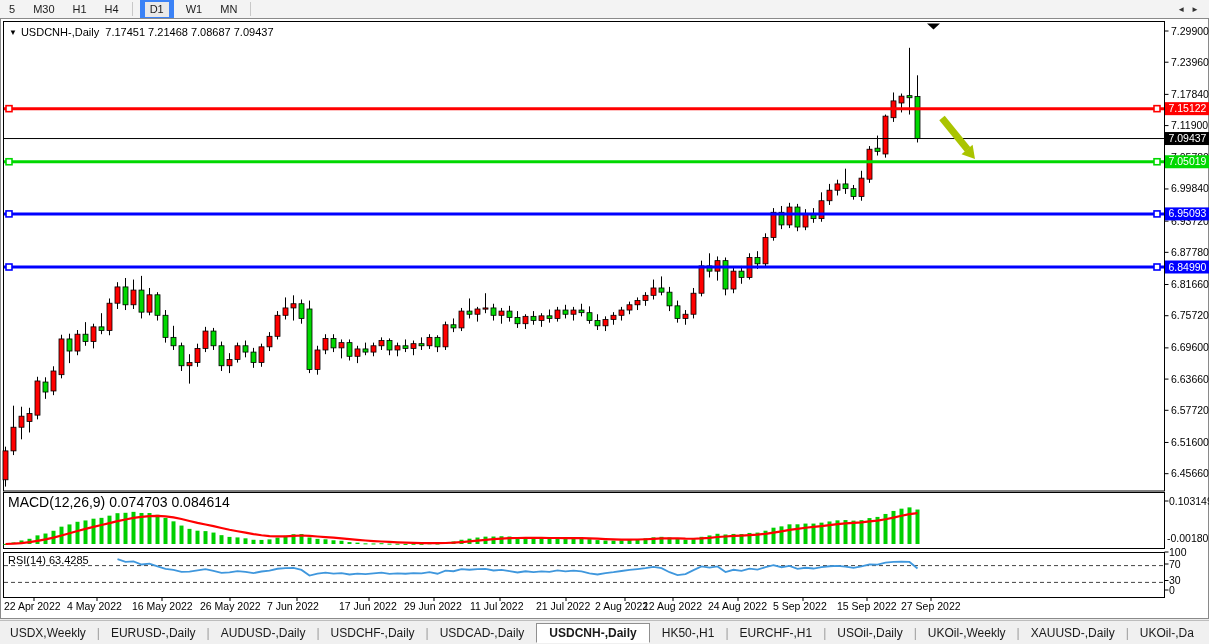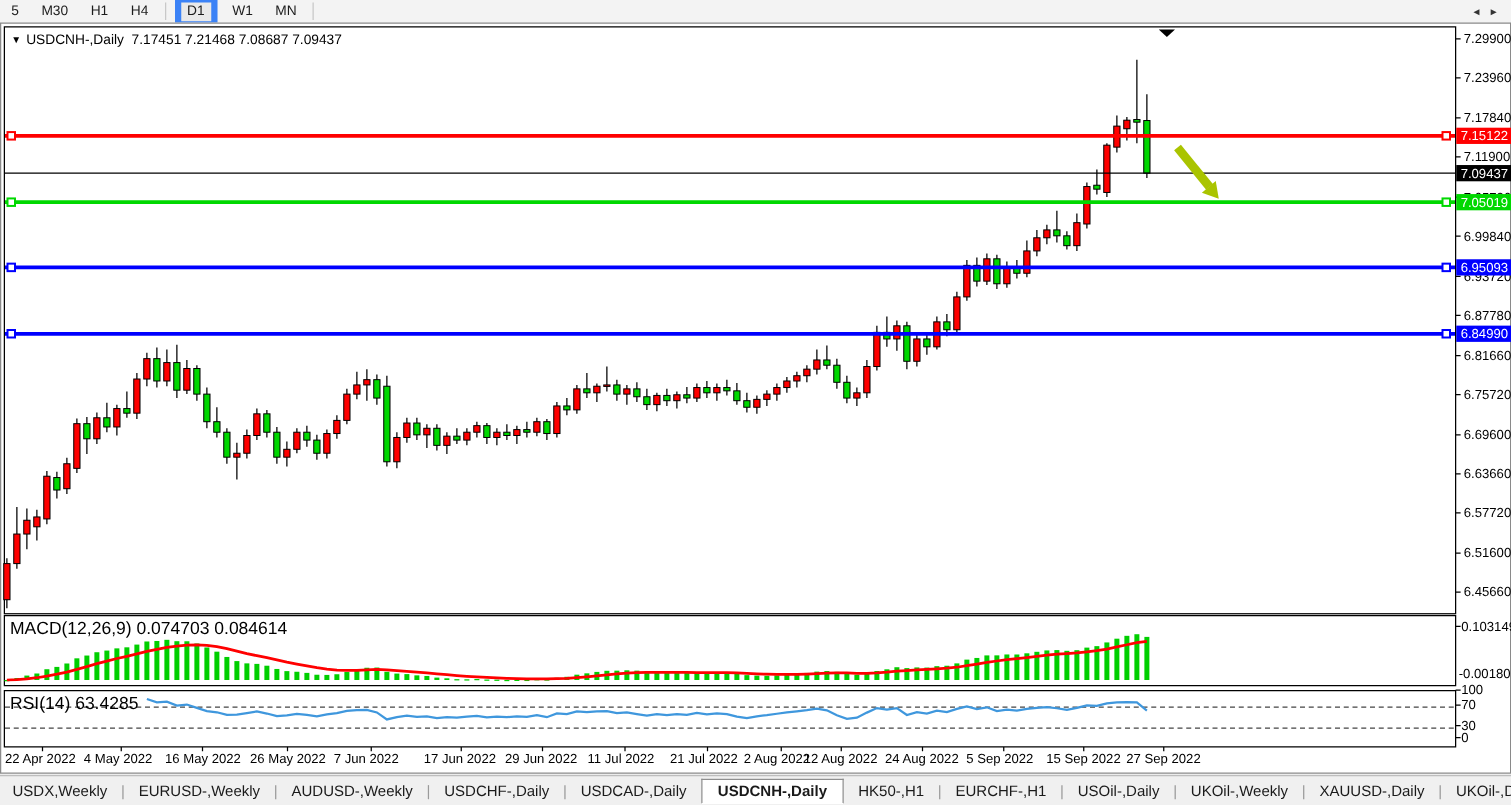--- a/index.html
+++ b/index.html
@@ -9,21 +9,21 @@
   .tf-btn{padding:1px 5px;margin:0 3px;border:1px solid transparent;cursor:default;line-height:13px;}
   .tf-btn.active{background:#e9e9e9;border:5px solid #3b82f6;}
   .tf-sep{width:1px;height:14px;background:#c8c8c8;margin:0 4px;}
   
   #chart-window{position:absolute;left:0;top:18px;width:1209px;height:601px;background:#ffffff;border:1px solid #8a8a8a;box-sizing:border-box;}
   #chart-svg{position:absolute;left:0;top:0;}
   .overlay-label{position:absolute;color:#000;white-space:nowrap;}
   #chart-title{left:8px;top:7px;font-size:11px;font-weight:400;}
   #chart-title .arr{font-size:8px;margin-right:4px;vertical-align:1px;}
   #macd-label{left:7px;top:475px;font-size:14px;}
-  #rsi-label{left:7px;top:535px;font-size:14px;}
+  #rsi-label{left:7px;top:535px;font-size:11px;}
   
   #tab-bar{position:absolute;left:0;top:620px;width:1209px;height:24px;background:#f0f0f0;border-top:1px solid #bdbdbd;display:flex;align-items:center;font-size:12px;color:#1a1a1a;}
   .tab{padding:2px 10px;white-space:nowrap;cursor:default;}
   .tab.active{background:#ffffff;border:1px solid #8f8f8f;border-bottom:1px solid #ffffff;font-weight:700;padding:2px 12px;margin:0 2px;}
   .tab-sep{color:#9a9a9a;margin:0 1px;}
   #tab-scroll{position:absolute;right:4px;top:5px;font-size:8px;color:#333;letter-spacing:6px;}
 </style>
 </head>
 <body>
 
@@ -529,23 +529,23 @@
     <div id="chart-title" class="overlay-label">
       <span class="arr">▼</span><span>USDCNH-,Daily</span>&nbsp;&nbsp;<span>7.17451 7.21468 7.08687 7.09437</span>
     </div>
     <div id="macd-label" class="overlay-label">MACD(12,26,9) 0.074703 0.084614</div>
     <div id="rsi-label" class="overlay-label">RSI(14) 63.4285</div>
   </div>
 
   <div id="tab-bar">
       <span class="tab">USDX,Weekly</span>
       <span class="tab-sep">|</span>
-      <span class="tab">EURUSD-,Weekly</span>
-      <span class="tab-sep">|</span>
-      <span class="tab">AUDUSD-,Weekly</span>
+      <span class="tab">EURUSD-,Daily</span>
+      <span class="tab-sep">|</span>
+      <span class="tab">AUDUSD-,Daily</span>
       <span class="tab-sep">|</span>
       <span class="tab">USDCHF-,Daily</span>
       <span class="tab-sep">|</span>
       <span class="tab">USDCAD-,Daily</span>
       <span class="tab active">USDCNH-,Daily</span>
       <span class="tab">HK50-,H1</span>
       <span class="tab-sep">|</span>
       <span class="tab">EURCHF-,H1</span>
       <span class="tab-sep">|</span>
       <span class="tab">USOil-,Daily</span>

